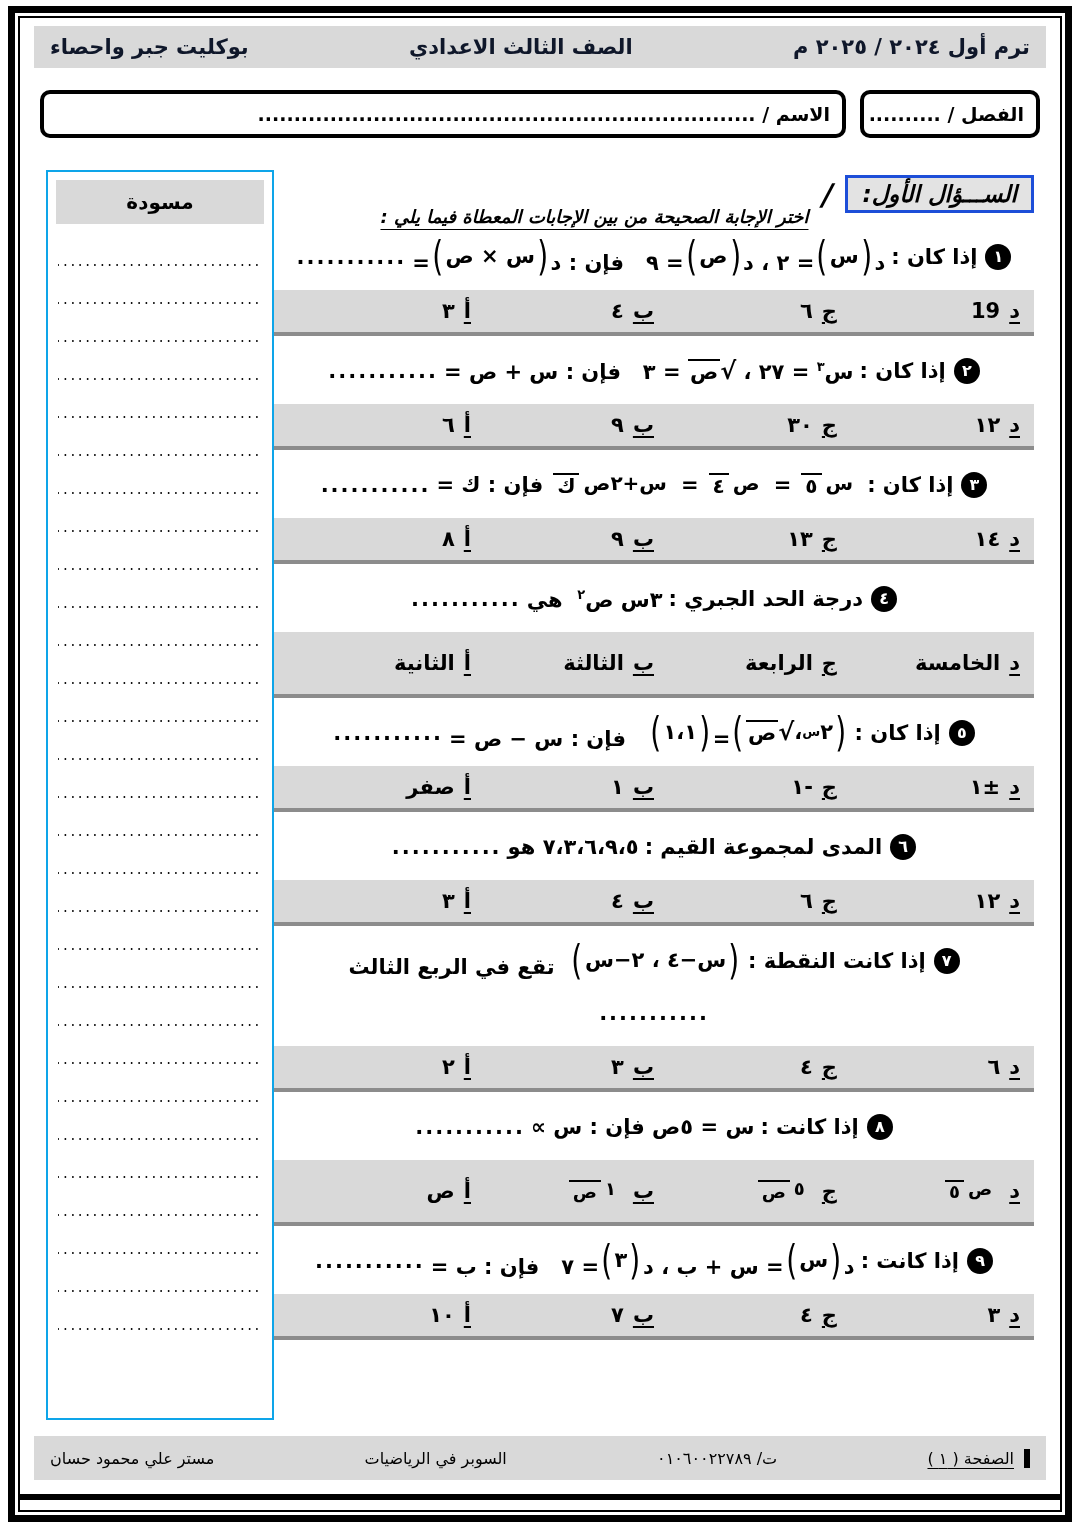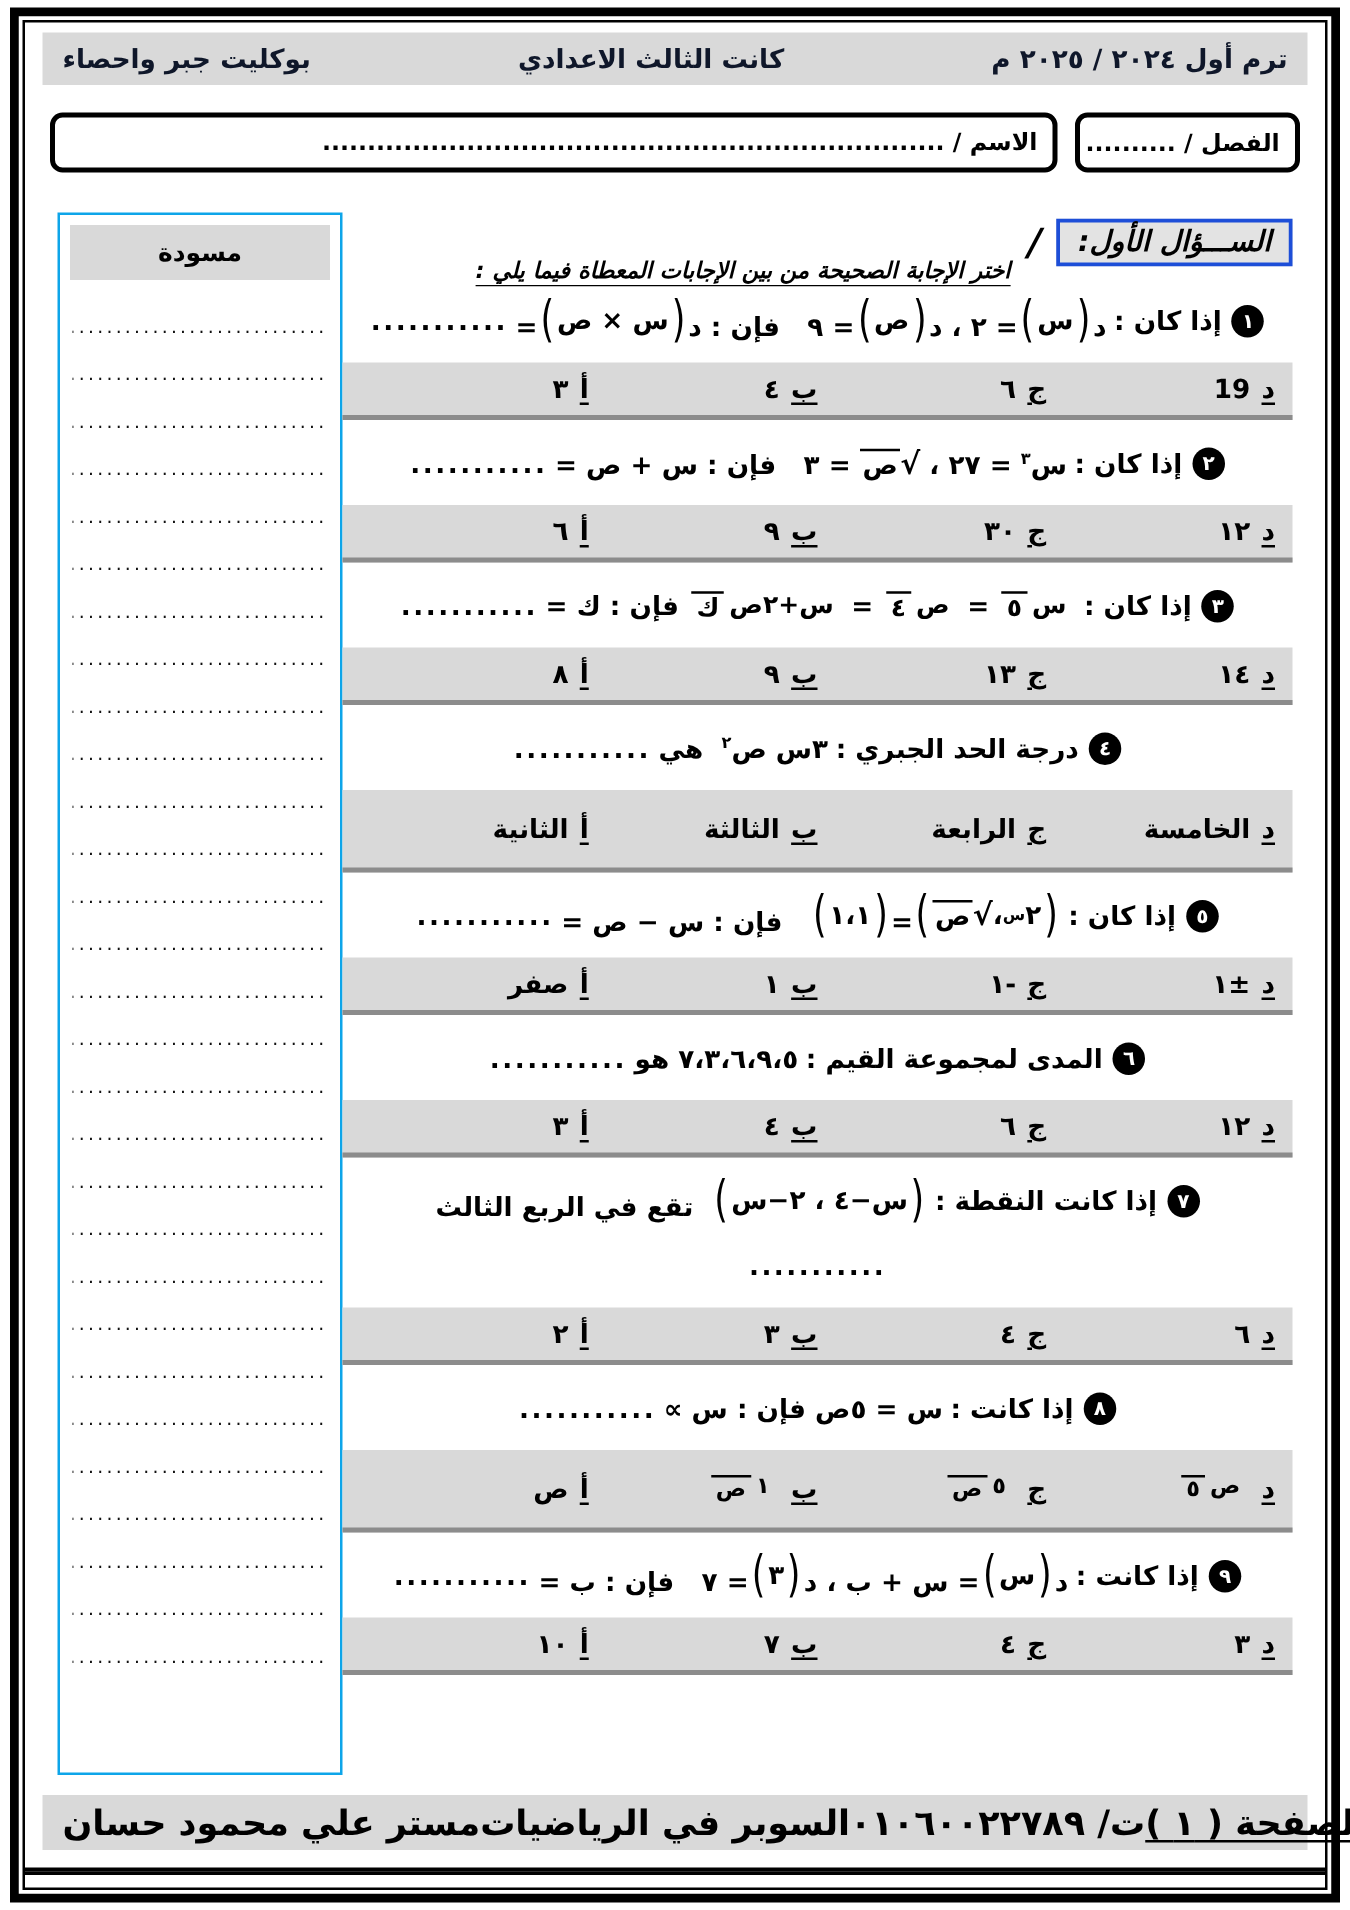--- a/index.html
+++ b/index.html
@@ -252,22 +252,22 @@
     left:14px; right:14px; bottom:30px;
     height:44px;
     background:#d9d9d9;
     display:flex;
     flex-direction:row-reverse;
     align-items:center;
     justify-content:space-between;
     padding:0 16px;
   }
   .footer-banner span{
-    font-size:28px;
-    font-weight:bold;
+    font-size:16px;
+    font-weight:normal;
     white-space:nowrap;
   }
   .page-badge{
     border-right:6px solid #000;
     padding-right:10px;
     display:flex;
     align-items:flex-start;
   }
   .page-badge u{ text-underline-offset:4px; }
   .footer-rule{
@@ -279,21 +279,21 @@
   }
 </style>
 </head>
 <body>
 
 <div class="page-frame">
 <div class="page-inner">
 
   <div class="top-banner">
     <span>ترم أول ٢٠٢٤ / ٢٠٢٥ م</span>
-    <span>كانت الثالث الاعدادي</span>
+    <span>الصف الثالث الاعدادي</span>
     <span>بوكليت جبر واحصاء</span>
   </div>
 
   <div class="id-row">
     <div class="id-box id-name">
       <span>الاسم / .....................................................................</span>
     </div>
     <div class="id-box id-class">
       <span>الفصل / ..........</span>
     </div>

